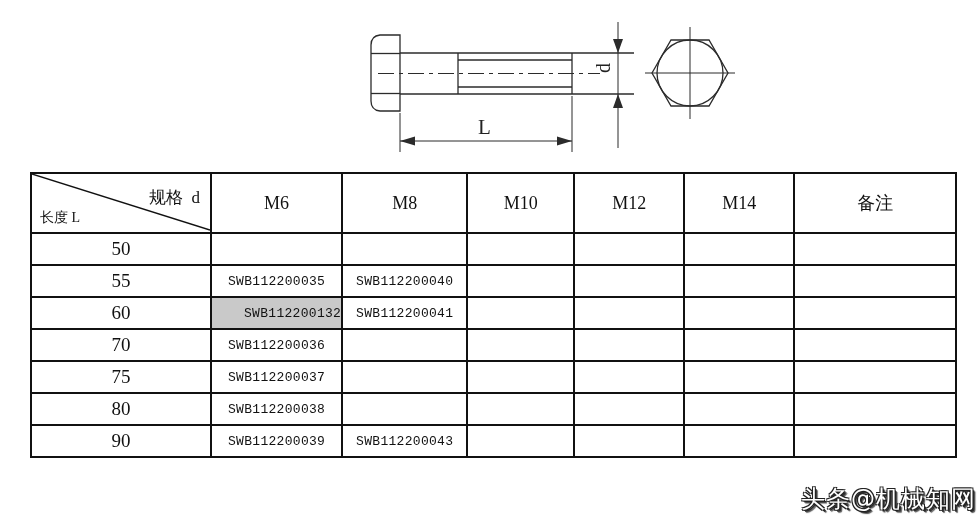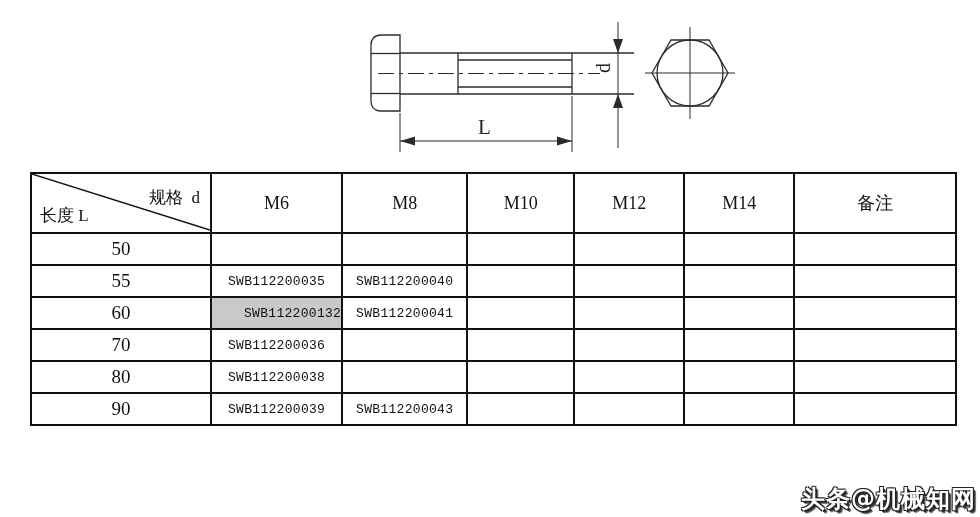--- a/index.html
+++ b/index.html
@@ -14,26 +14,26 @@
   .spec-table th,.spec-table td{border:2px solid #111;padding:0;text-align:center;vertical-align:middle;
         overflow:hidden;background:#fff;}
   .spec-table th{font-weight:normal;font-size:18px;height:58px;}
   .spec-table td{height:30px;}
   td.len{font-size:19px;border-radius:14px;}
   td.code{font-size:13px;letter-spacing:.3px;font-family:Liberation Mono, monospace;}
   
   th.corner{position:relative;}
   th.corner svg{position:absolute;left:0;top:0;width:100%;height:100%;}
   .corner-top{position:absolute;top:12px;right:10px;font-size:17px;white-space:pre;}
-  .corner-bottom{position:absolute;bottom:5px;left:8px;font-size:17px;white-space:pre;}
+  .corner-bottom{position:absolute;bottom:5px;left:8px;font-size:14px;white-space:pre;}
 
   
   .watermark{position:absolute;right:4px;bottom:2px;
         font-family:"DejaVu Sans","Liberation Sans",sans-serif;
-        font-weight:bold;font-size:24px;letter-spacing:1px;color:#fff;
+        font-weight:normal;font-size:24px;letter-spacing:1px;color:#fff;
         text-shadow:-1px -1px 0 #222,1px -1px 0 #222,-1px 1px 0 #222,1px 1px 0 #222,
                     2px 2px 0 #2e2e2e,3px 3px 1px #555;}
 </style>
 </head>
 <body>
 
 <div class="page">
 
   <svg class="drawing" viewBox="330 5 440 160" fill="none" stroke="#2b2b2b" stroke-width="1.3">
 
@@ -137,20 +137,29 @@
     <tr>
       <td class="len">70</td>
       <td class="code">SWB112200036</td>
       <td class="code"></td>
       <td class="code"></td>
       <td class="code"></td>
       <td class="code"></td>
       <td class="code"></td>
     </tr>
     <tr>
+      <td class="len">75</td>
+      <td class="code">SWB112200037</td>
+      <td class="code"></td>
+      <td class="code"></td>
+      <td class="code"></td>
+      <td class="code"></td>
+      <td class="code"></td>
+    </tr>
+    <tr>
       <td class="len">80</td>
       <td class="code">SWB112200038</td>
       <td class="code"></td>
       <td class="code"></td>
       <td class="code"></td>
       <td class="code"></td>
       <td class="code"></td>
     </tr>
     <tr>
       <td class="len">90</td>

